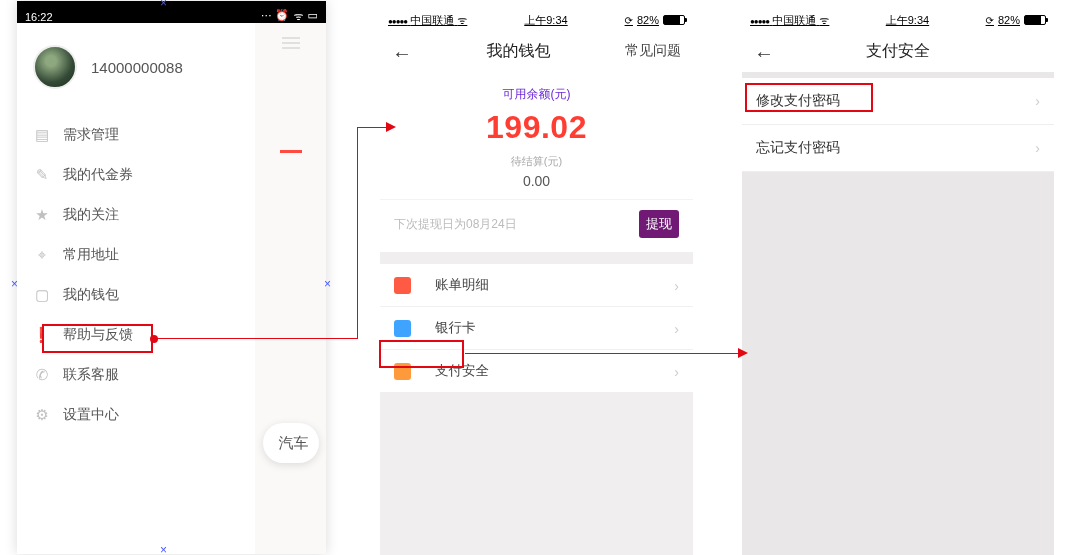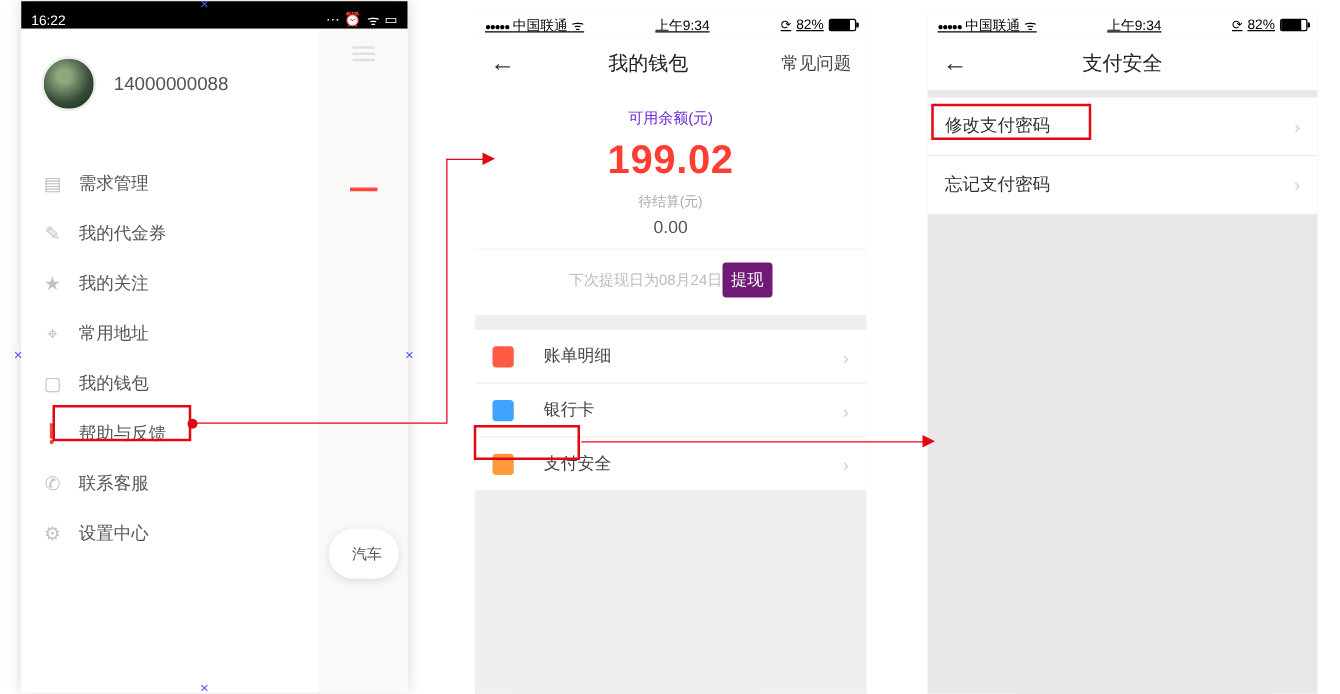--- a/index.html
+++ b/index.html
@@ -29,21 +29,21 @@
   }
   #screen1 .android-status {
     height: 22px; background:#000; color:#fff;
     display:flex; align-items:flex-end; justify-content:space-between;
     padding:0 8px; font-size:11px;
   }
   #screen1 .android-status .right { display:flex; gap:4px; align-items:center; }
   #screen1 .drawer {
     width: 238px; height: calc(100% - 22px);
     background:#fff; float:left;
-    display:flex; flex-direction:column;gap:12px;
+    display:flex; flex-direction:column;
   }
   #screen1 .profile { display:flex; align-items:center; gap:14px; padding:22px 16px 26px; }
   #screen1 .avatar {
     width:44px; height:44px; border-radius:50%;
     background: radial-gradient(circle at 40% 35%, #8da77f 15%, #344a36 60%, #1b2a1c 100%);
     border:2px solid #eee;
   }
   #screen1 .phone-num { font-size:15px; color:#555; }
   #screen1 .menu-item {
     display:flex; align-items:center; gap:12px;
@@ -66,21 +66,21 @@
     padding-top:14px;
   }
   #screen1 .hamburger { display:flex; flex-direction:column; gap:3px; opacity:0.25; }
   #screen1 .hamburger span { width:18px; height:2px; background:#999; }
   #screen1 .pill {
     margin-top:auto; margin-bottom:auto;
     width:56px; height:40px;
     border-radius:22px; background:#fff;
     box-shadow:0 2px 8px rgba(0,0,0,0.12);
     display:flex; align-items:center; justify-content:center;
-    font-size:12px; color:#555; padding-left:6px;
+    font-size:15px; color:#555; padding-left:6px;
     overflow:hidden; white-space:nowrap;
     position:relative; top:10px;
   }
   #screen1 .red-line { width:22px; height:3px; background:#ff4a3f; margin-top:auto; margin-bottom:160px; }
 
   
   .crop { position:absolute; color:#4a58ff; font-size:12px; }
 
   
   .ios-status {
@@ -111,21 +111,21 @@
   #screen2 { left: 380px; top: 10px; width: 313px; height: 545px; background:#f0eeee; border:none; box-shadow:none; }
   #screen2 .balance-card {
     background:#fff; margin:0; padding:14px 0 10px;
     text-align:center;
   }
   #screen2 .bal-label { font-size:12px; color:#6d28d9; }
   #screen2 .bal-amount { font-size:32px; font-weight:600; color:#ff3e33; margin:6px 0 8px; letter-spacing:0.5px; }
   #screen2 .pend-label { font-size:11px; color:#aaa; }
   #screen2 .pend-amount { font-size:14px; color:#555; margin-top:4px; }
   #screen2 .withdraw-row {
-    display:flex; align-items:center; justify-content:center;
+    display:flex; align-items:center; justify-content:space-between;
     padding:10px 14px 14px; background:#fff; border-top:1px solid #f4f2f2;
   }
   #screen2 .withdraw-row .hint { font-size:12px; color:#bbb; }
   #screen2 .withdraw-row .btn {
     width:40px; height:28px; border-radius:3px; background:#701a75;
     color:#fff; display:flex; align-items:center; justify-content:center;
     font-size:13px;
   }
   #screen2 .list { margin-top:12px; background:#fff; }
   #screen2 .row {

